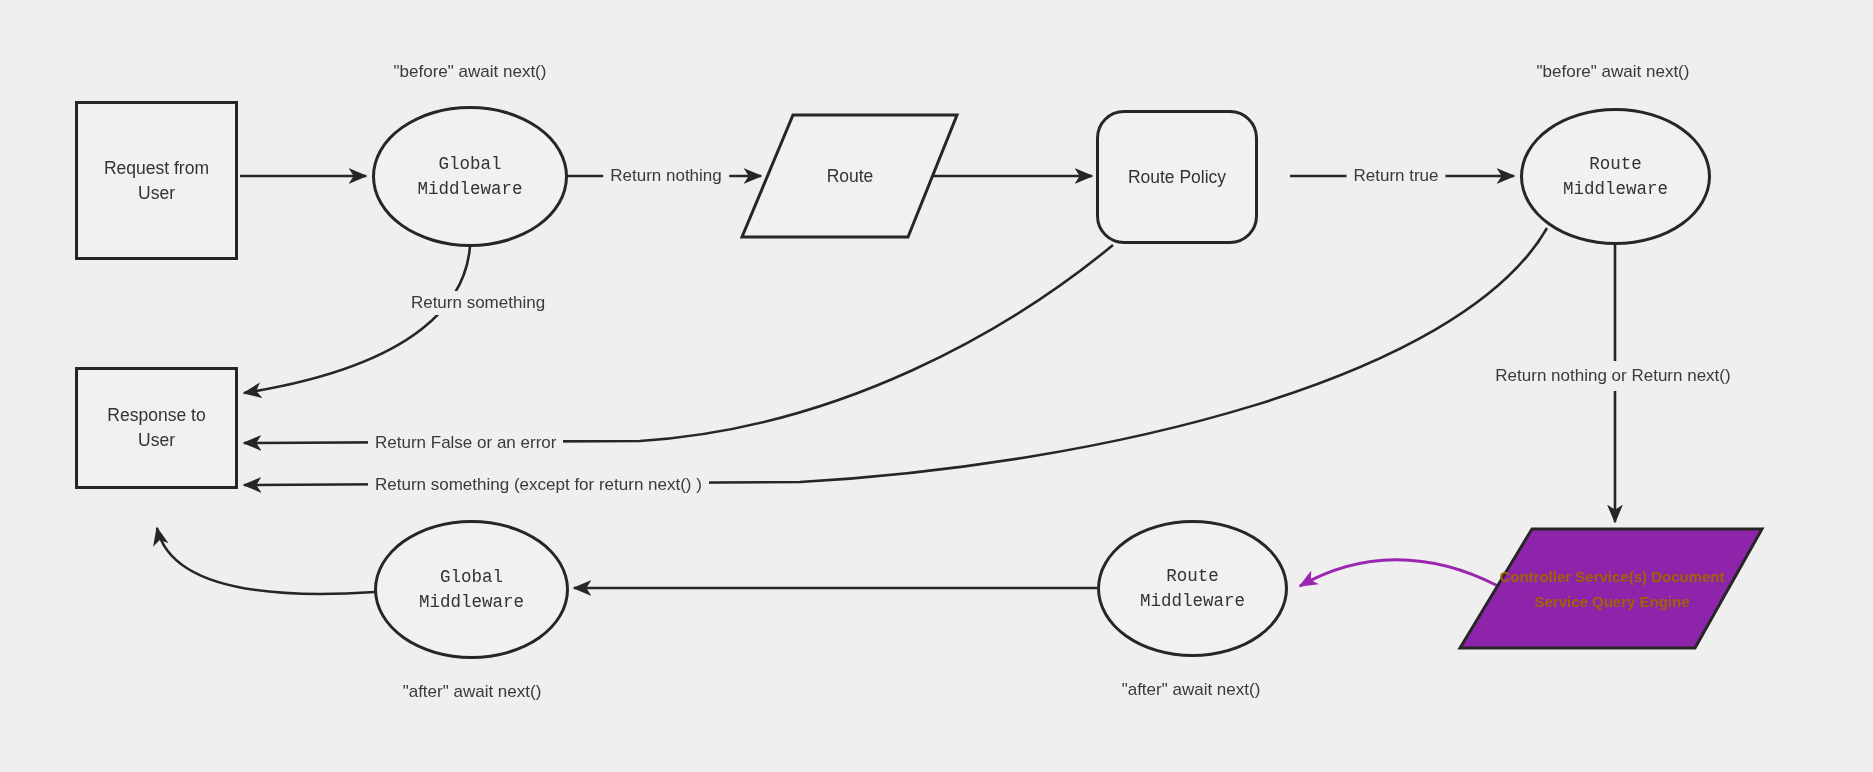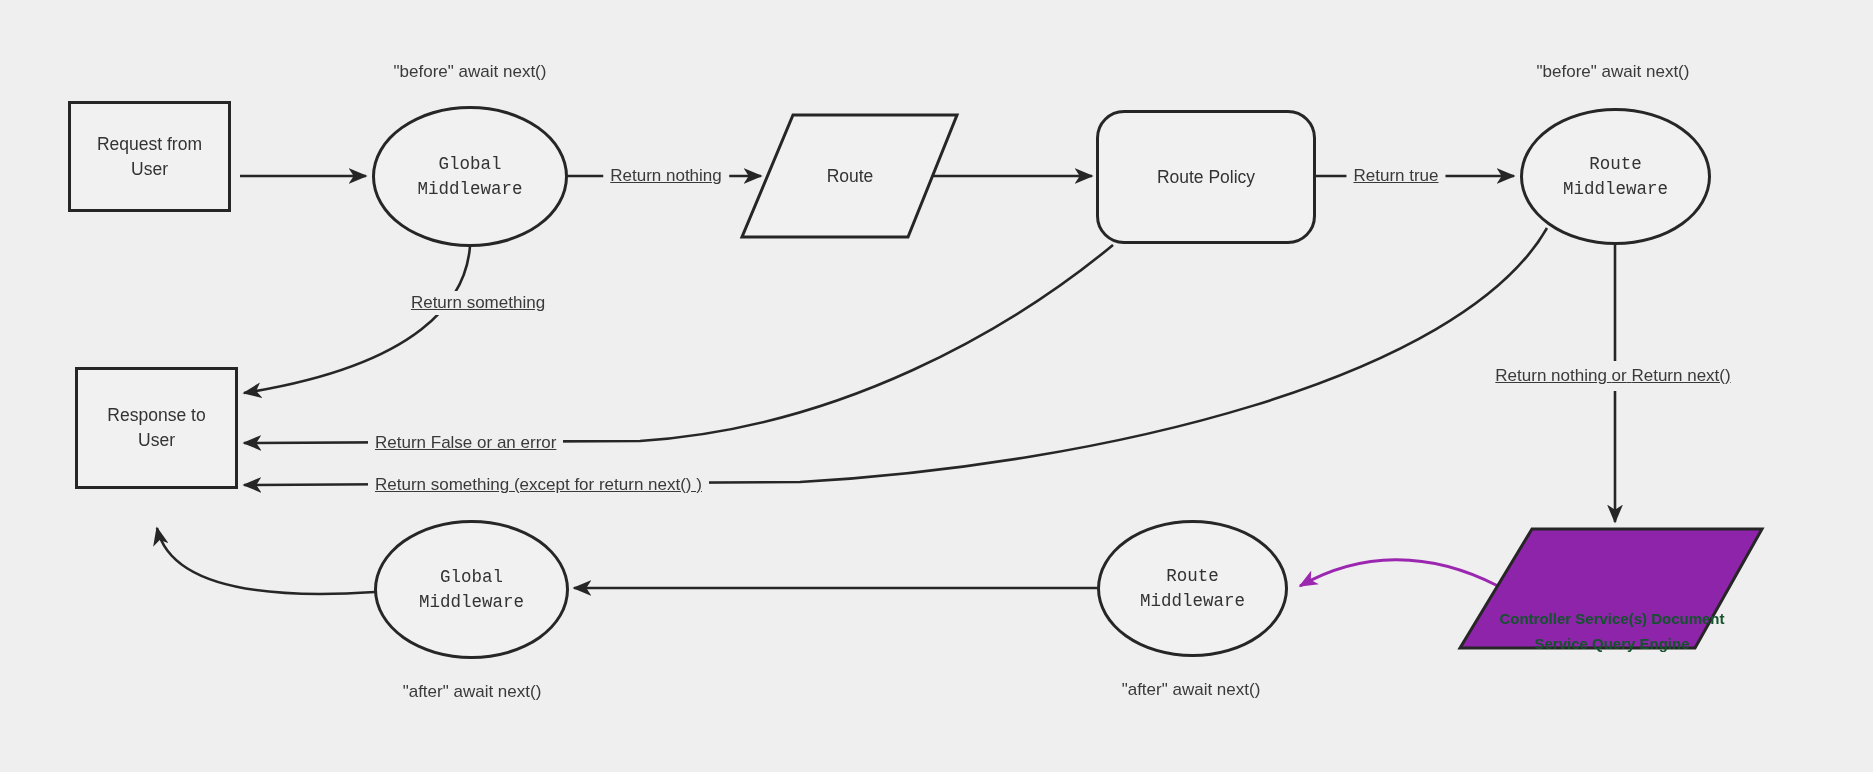--- a/index.html
+++ b/index.html
@@ -12,33 +12,33 @@
     position:absolute;box-sizing:border-box;z-index:2;
     border:3px solid #262626;background:#f1f1f1;
     display:flex;flex-direction:column;align-items:center;justify-content:center;
     text-align:center;font-size:17.5px;line-height:25px;color:#333333;
   }
   .ellipse{border-radius:50%;font-family:Liberation Mono, monospace;}
   .rounded{border-radius:28px;}
   .node span{display:block;}
   .edge-label{
     position:absolute;z-index:3;transform:translate(-50%,-50%);
-    background:#efefef;padding:1px 7px;white-space:nowrap;font-size:17px;line-height:22px;text-decoration:underline;
+    background:#efefef;padding:1px 7px;white-space:nowrap;font-size:17px;line-height:22px;
   }
   .edge-label.left-align{transform:translateY(-50%);text-align:right;}
   .edge-label.multiline{text-align:center;white-space:normal;line-height:28px;}
   .free-label{
     position:absolute;z-index:3;transform:translate(-50%,-50%);
     white-space:nowrap;font-size:17px;
   }
   .para-label{
     position:absolute;z-index:2;transform:translate(-50%,-50%);
     text-align:center;font-size:17.5px;line-height:25px;color:#333333;
   }
-  .para-label.purple-label{color:#14532d;font-weight:bold;font-size:15px;line-height:24.5px;margin-top:42px;}
+  .para-label.purple-label{color:#a16207;font-weight:bold;font-size:15px;line-height:24.5px;}
 </style>
 </head>
 <body>
 
 <div class="canvas">
 
   <svg class="edges" width="1873" height="772" viewBox="0 0 1873 772">
     <defs>
       <marker id="arrow-dark" viewBox="0 0 12 10" refX="11" refY="5" markerWidth="19" markerHeight="16" markerUnits="userSpaceOnUse" orient="auto">
         <path d="M0,0 L12,5 L0,10 L3.2,5 Z" fill="#262626"></path>
@@ -60,21 +60,21 @@
       <path d="M 1097 588 L 574 588" marker-end="url(#arrow-dark)"></path>
       <path d="M 375 592 C 285 598 172 594 157 528" marker-end="url(#arrow-dark)"></path>
     </g>
 
     <path d="M 1498 586 C 1428 550 1360 552 1300 586" fill="none" stroke="#9b27b0" stroke-width="3" marker-end="url(#arrow-purple)"></path>
 
     <polygon points="793,115 957,115 908,237 742,237" fill="#f1f1f1" stroke="#262626" stroke-width="3"></polygon>
     <polygon points="1532,529 1762,529 1695,648 1460,648" fill="#8e24aa" stroke="#262626" stroke-width="3"></polygon>
   </svg>
 
-  <div class="node" style="left:68px;top:101px;width:163px;height:111px;">
+  <div class="node" style="left:75px;top:101px;width:163px;height:159px;">
     <span>Request from</span>
     <span>User</span>
   </div>
 
   <div class="node" style="left:75px;top:367px;width:163px;height:122px;">
     <span>Response to</span>
     <span>User</span>
   </div>
 
   <div class="node ellipse" style="left:372px;top:106px;width:196px;height:141px;">
@@ -90,21 +90,21 @@
   <div class="node ellipse" style="left:1520px;top:108px;width:191px;height:137px;">
     <span>Route</span>
     <span>Middleware</span>
   </div>
 
   <div class="node ellipse" style="left:1097px;top:520px;width:191px;height:137px;">
     <span>Route</span>
     <span>Middleware</span>
   </div>
 
-  <div class="node rounded" style="left:1096px;top:110px;width:220px;height:134px;">
+  <div class="node rounded" style="left:1096px;top:110px;width:162px;height:134px;">
     <span>Route Policy</span>
   </div>
 
   <div class="para-label" style="left:850px;top:176px;">Route</div>
 
   <div class="para-label purple-label" style="left:1612px;top:589px;">
     <span>Controller</span>
     <span>Service(s)</span>
     <span>Document Service</span>
     <span>Query Engine</span>

